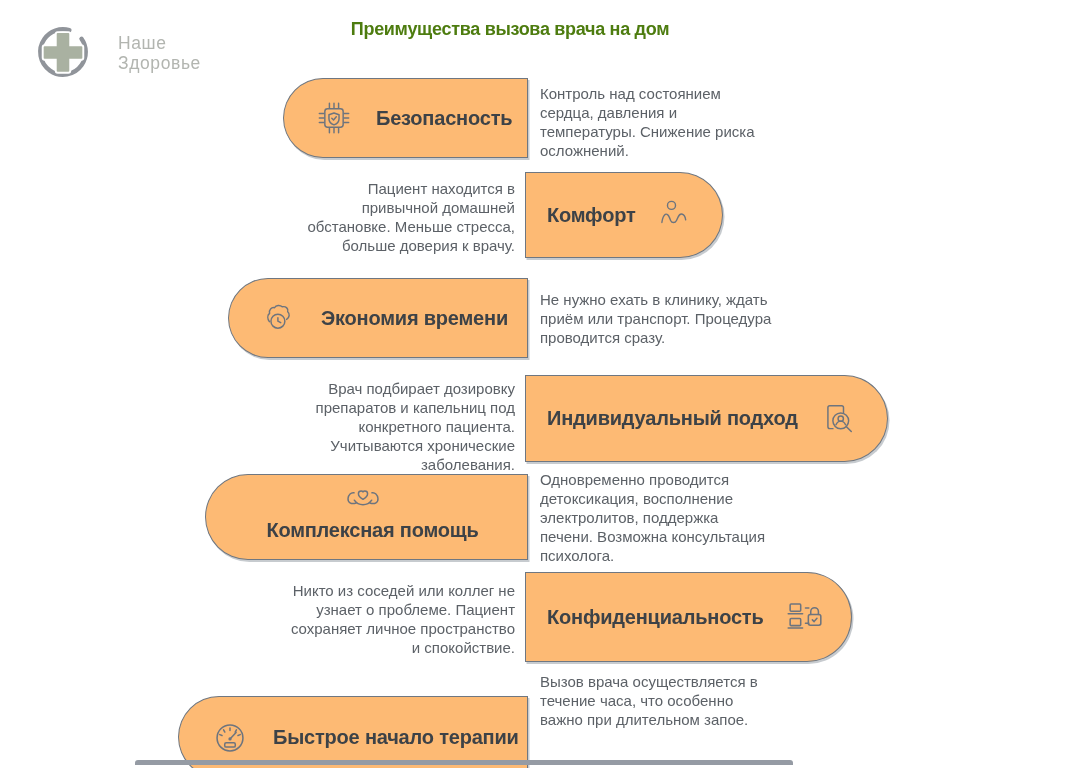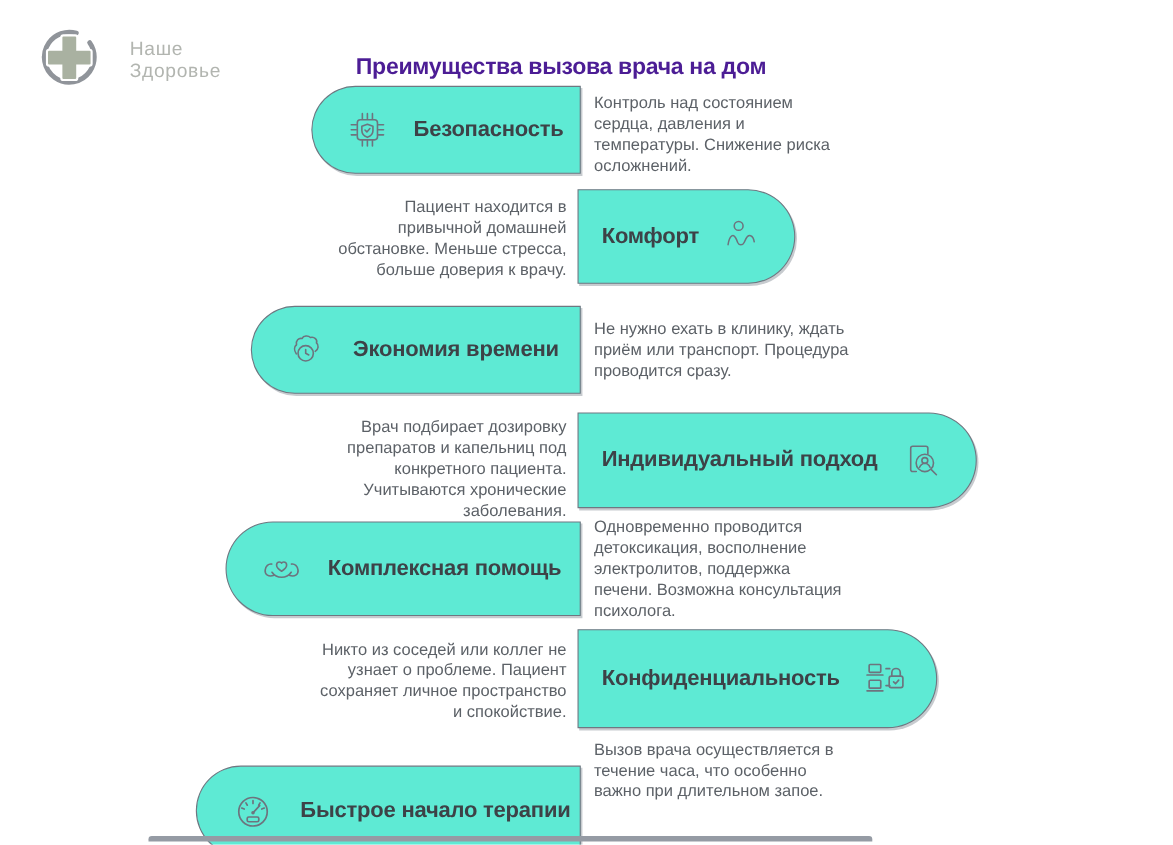--- a/index.html
+++ b/index.html
@@ -6,26 +6,26 @@
   #stage{
     position:relative;width:1066px;height:768px;background:#ffffff;
     font-family:"Liberation Sans","DejaVu Sans",sans-serif;overflow:hidden;
   }
   
   #logo{position:absolute;left:34px;top:22px;display:flex;align-items:center;gap:16px;}
   #logo .logo-text{margin-left:10px;color:#b2b5b0;font-size:17.5px;line-height:20px;letter-spacing:.6px;}
   
   #main-title{
     position:absolute;left:0;top:19px;width:1020px;text-align:center;
-    font-size:21px;font-weight:700;color:#4c1d95;letter-spacing:-0.3px;margin-top:30px;
+    font-size:18px;font-weight:700;color:#4d7c0f;letter-spacing:-0.3px;
   }
   
   .card{
     position:absolute;display:flex;align-items:center;box-sizing:border-box;
-    background:#5eead4;border:1.4px solid #6f7781;
+    background:#fdba74;border:1.4px solid #6f7781;
     box-shadow:1.5px 2px 0 rgba(109,118,130,.38);
   }
   .round-left{border-radius:999px 2px 2px 999px;padding:0 16px 0 28px;}
   .round-right{border-radius:2px 999px 999px 2px;padding:0 34px 0 21px;}
   .card .title{
     font-size:20px;font-weight:700;color:#3d4247;letter-spacing:-0.2px;white-space:nowrap;
   }
   .round-left .icon{margin-right:20px;}
   .round-right .icon{margin-left:18px;}
   .icon{flex:0 0 auto;display:flex;align-items:center;}
@@ -35,21 +35,21 @@
   .desc.right-align{text-align:right;}
   
   .row1-card{left:283px;top:78px;width:245px;height:80px;}
   .row1-desc{left:540px;top:84px;width:218px;}
   .row2-card{left:525px;top:172px;width:198px;height:86px;}
   .row2-desc{left:293px;top:179px;width:222px;}
   .row3-card{left:228px;top:278px;width:300px;height:80px;}
   .row3-desc{left:540px;top:290px;width:236px;}
   .row4-card{left:525px;top:375px;width:363px;height:87px;}
   .row4-desc{left:299px;top:379px;width:216px;}
-  .row5-card{left:205px;top:474px;width:323px;height:86px;}
+  .row5-card{left:205px;top:474px;width:323px;height:86px;flex-direction:column;}
   .row5-desc{left:540px;top:470px;width:228px;}
   .row6-card{left:525px;top:572px;width:327px;height:90px;}
   .row6-desc{left:290px;top:581px;width:225px;}
   .row7-card{left:178px;top:674px;width:350px;height:82px;margin-top:22px;}
   .row7-desc{left:540px;top:672px;width:238px;}
   
   #bottom-divider{
     position:absolute;left:135px;top:760px;width:658px;height:5px;
     background:#959ba4;border-radius:3px 3px 0 0;
   }

